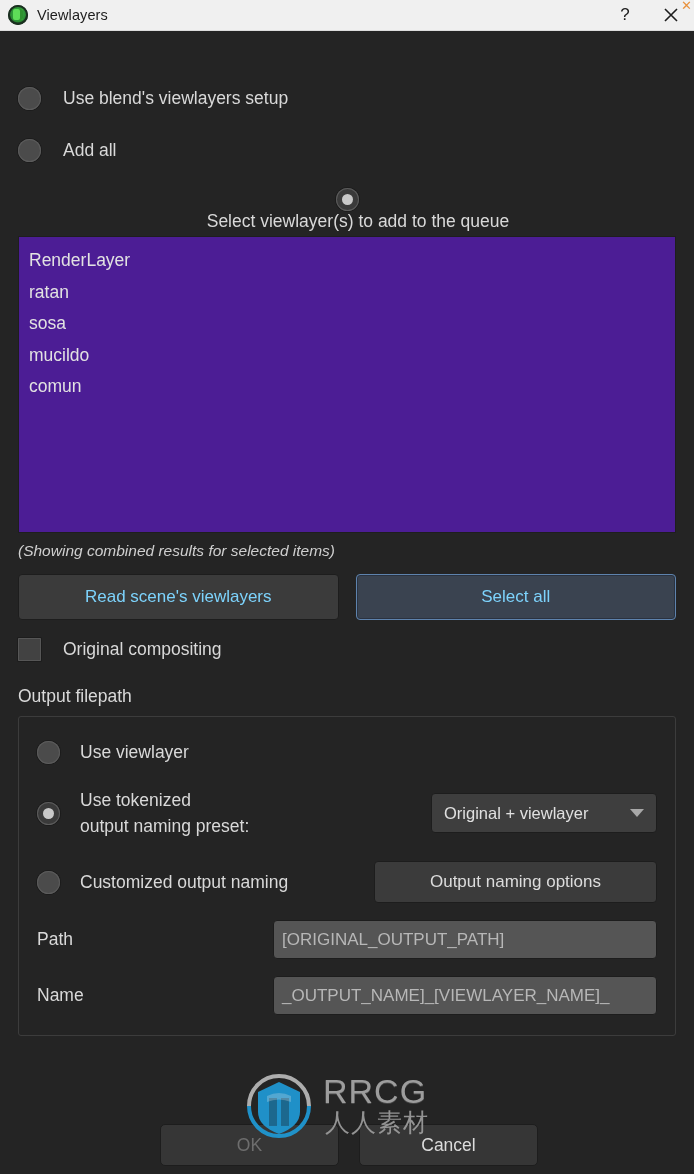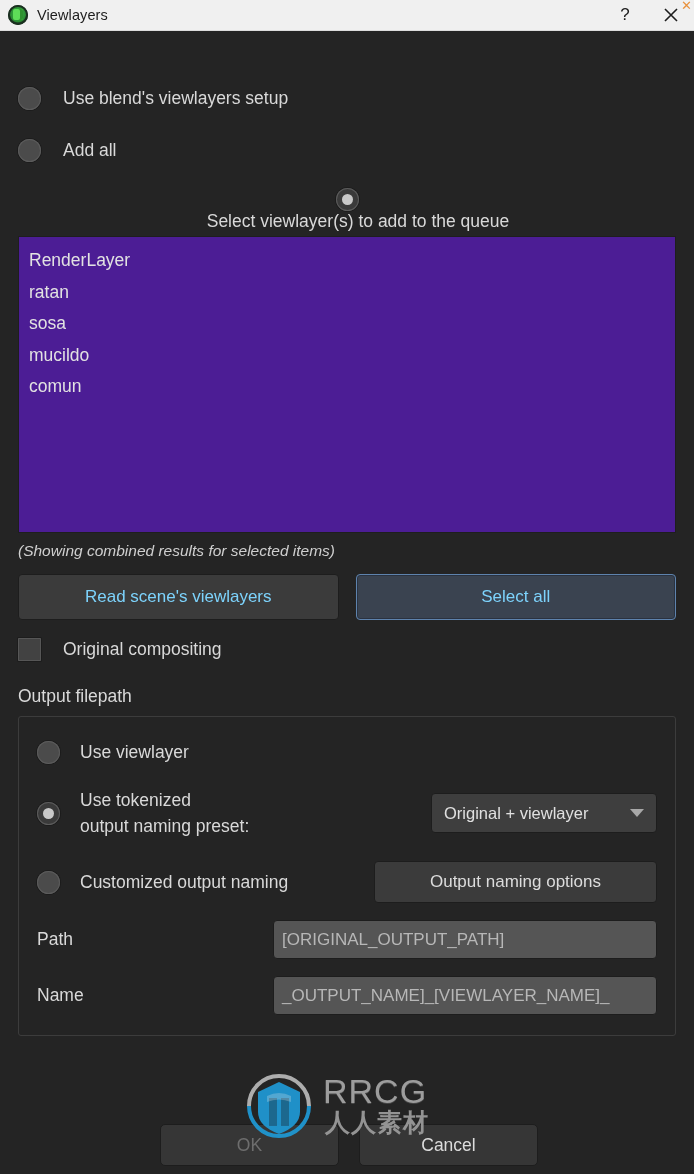--- a/index.html
+++ b/index.html
@@ -321,21 +321,21 @@
     font-weight: normal;
     letter-spacing: 1px;
     color: #a8a8a8;
     text-shadow: 0 1px 0 #4a4a4a;
     line-height: 1;
   }
   .wm-sub {
     position: absolute;
     left: 82px; top: 44px;
     font-size: 25px;
-    font-weight: bold;
+    font-weight: normal;
     color: #9d9d9d;
     letter-spacing: 1px;
     line-height: 1;
   }
 </style>
 </head>
 <body>
 
 <div class="titlebar">
   <div class="title-icon"></div>

